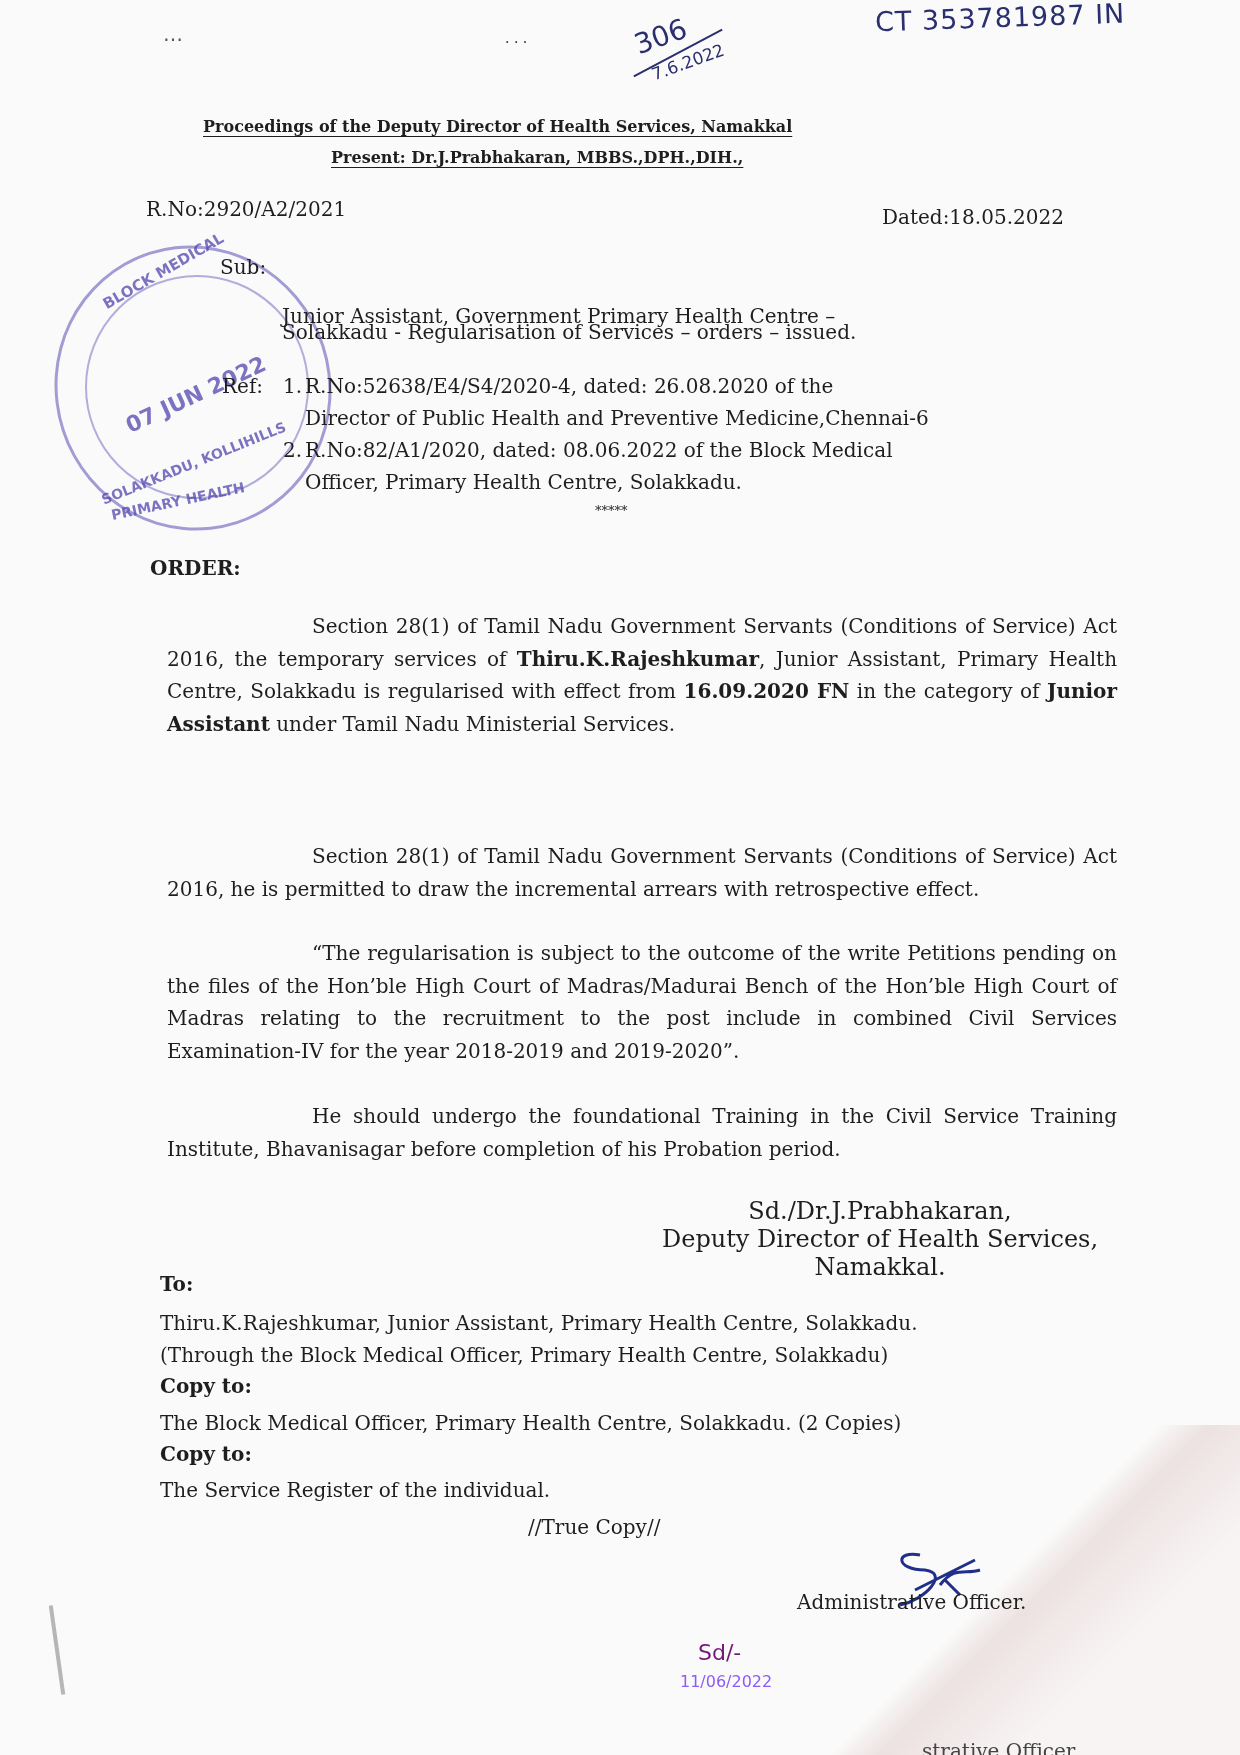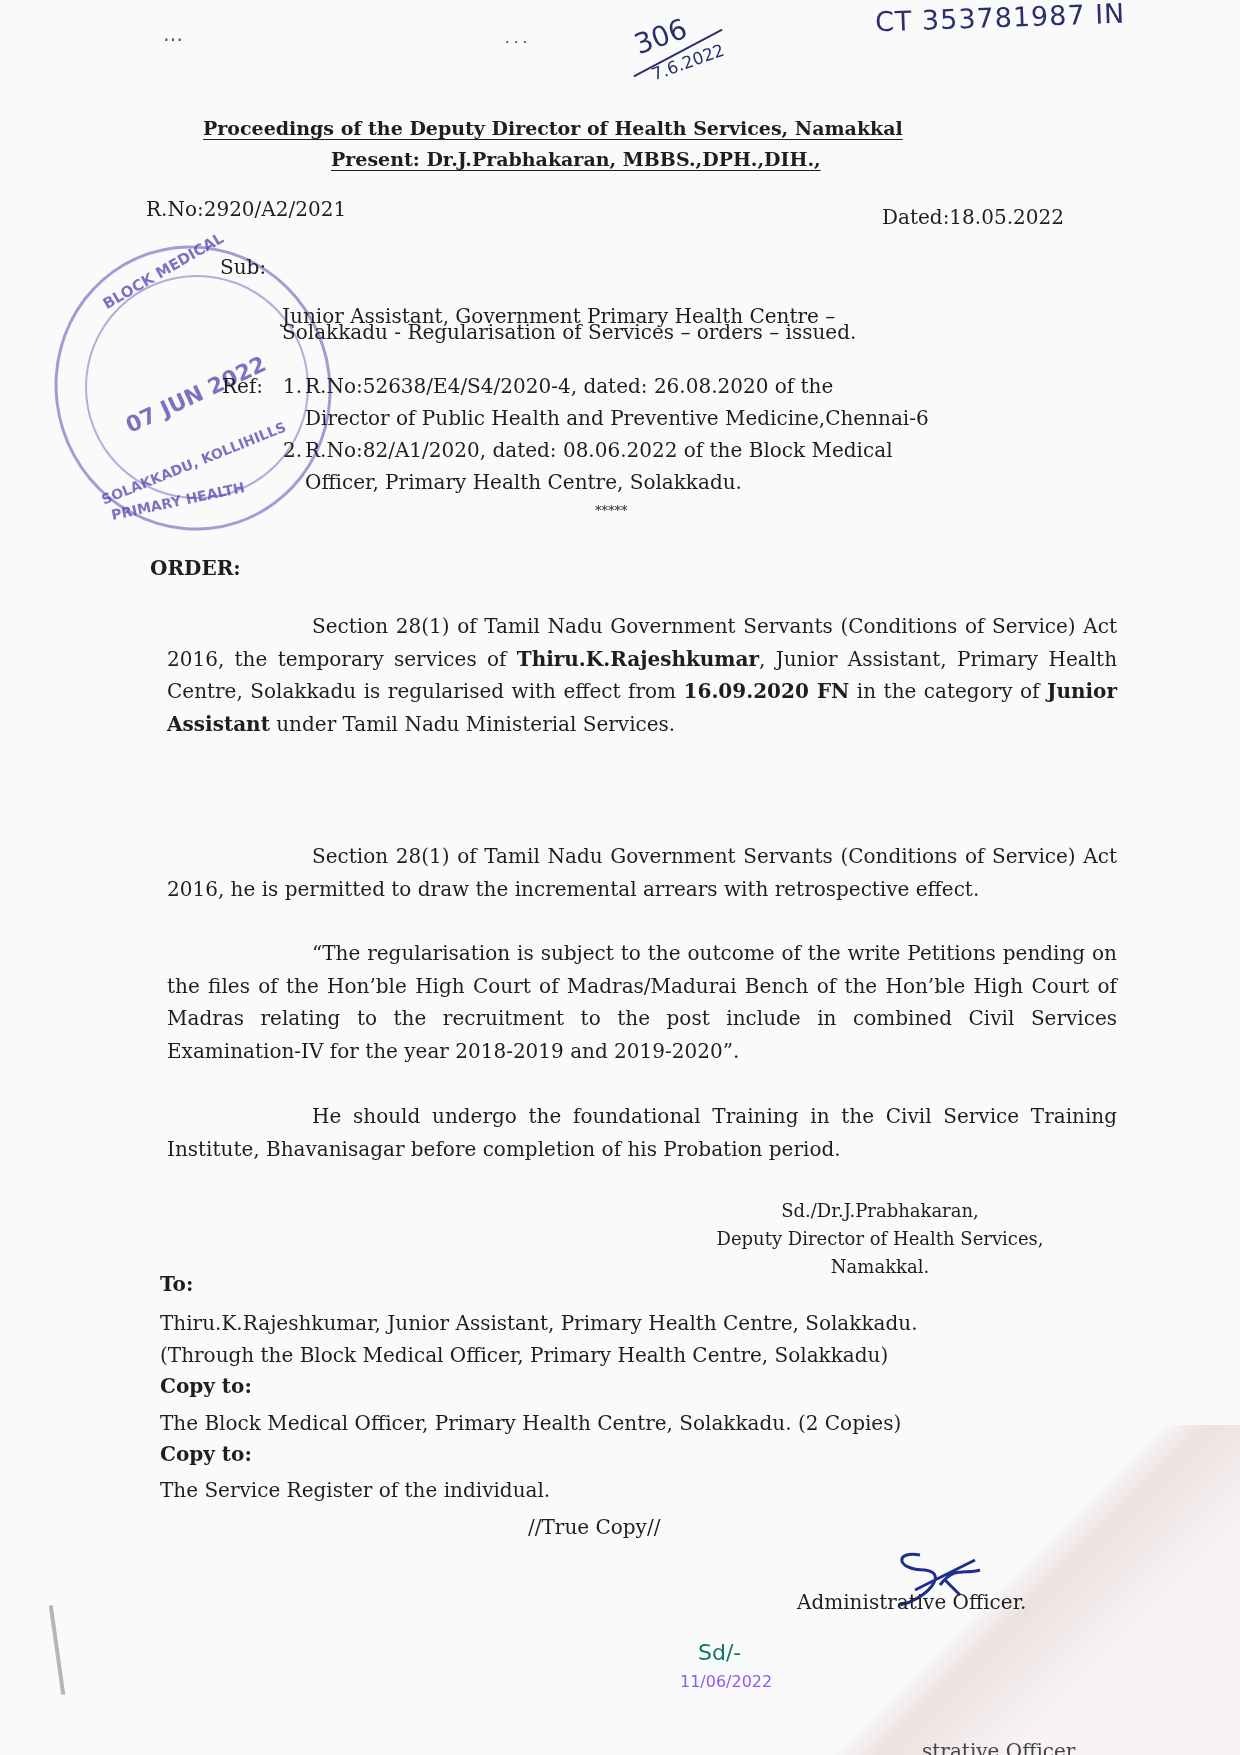--- a/index.html
+++ b/index.html
@@ -5,21 +5,21 @@
   html, body { margin: 0; padding: 0; }
   body {
     width: 1240px; height: 1755px; position: relative; overflow: hidden;
     background: #fbfafa;
     font-family: "DejaVu Serif", serif;
     color: #1e1e1e;
   }
   .page { position: absolute; left: 0; top: 0; width: 1240px; height: 1755px; }
   .abs { position: absolute; white-space: nowrap; }
   .hand { font-family: "DejaVu Sans", sans-serif; color: #2a2f6e; }
-  .title { font-weight: bold; font-size: 19px; text-decoration: underline; text-underline-offset: 4px; }
+  .title { font-weight: bold; font-size: 16px; text-decoration: underline; text-underline-offset: 4px; }
   .body-text { font-size: 20px; line-height: 32.5px; }
   .justify { text-align: justify; white-space: normal; }
   .indent { text-indent: 145px; margin-left: 17px; }
   .stamp {
     position: absolute; left: 55px; top: 245px; width: 270px; height: 280px;
     border: 3px solid rgba(88,80,180,0.55); border-radius: 50%;
     transform: rotate(-18deg);
   }
   .stamp-inner {
     position: absolute; left: 85px; top: 275px; width: 220px; height: 220px;
@@ -74,21 +74,21 @@
   <div class="abs" style="left:150px;top:556px;font-size:20px;font-weight:bold;">ORDER:</div>
 
   <div class="abs body-text justify indent" style="left:150px;top:610px;width:950px;">
     <span>Section 28(1) of Tamil Nadu Government Servants (Conditions of Service) Act 2016, the temporary services of </span><b>Thiru.K.Rajeshkumar</b><span>, Junior Assistant, Primary Health Centre, Solakkadu is regularised with effect from  </span><b>16.09.2020 FN</b><span> in the category of </span><b>Junior Assistant</b><span> under Tamil Nadu Ministerial Services.</span>
   </div>
 
   <div class="abs body-text justify indent" style="left:150px;top:840px;width:950px;">Section 28(1) of Tamil Nadu Government Servants (Conditions of Service) Act 2016, he is permitted to draw the incremental arrears with retrospective effect.</div>
   <div class="abs body-text justify indent" style="left:150px;top:937px;width:950px;">“The regularisation is subject to the outcome of the write Petitions pending on the files of the Hon’ble High Court of Madras/Madurai Bench of the Hon’ble High Court of Madras relating to the recruitment to the post include in combined Civil Services Examination-IV for the year 2018-2019 and 2019-2020”.</div>
   <div class="abs body-text justify indent" style="left:150px;top:1100px;width:950px;">He should undergo the foundational Training in the Civil Service Training Institute, Bhavanisagar before completion of his Probation period.</div>
 
-  <div class="abs" style="left:660px;top:1197px;width:440px;text-align:center;font-size:18px;line-height:28px;">
+  <div class="abs" style="left:660px;top:1197px;width:440px;text-align:center;font-size:24px;line-height:28px;">
     <div>Sd./Dr.J.Prabhakaran,</div>
     <div>Deputy Director of Health Services,</div>
     <div>Namakkal.</div>
   </div>
 
   <div class="abs" style="left:160px;top:1272px;font-size:20px;font-weight:bold;">To:</div>
   <div class="abs body-text" style="left:160px;top:1307px;">Thiru.K.Rajeshkumar, Junior Assistant, Primary Health Centre, Solakkadu.</div>
   <div class="abs body-text" style="left:160px;top:1339px;">(Through the Block Medical Officer, Primary Health Centre, Solakkadu)</div>
   <div class="abs" style="left:160px;top:1374px;font-size:20px;font-weight:bold;">Copy to:</div>
   <div class="abs body-text" style="left:160px;top:1407px;">The  Block Medical Officer, Primary Health Centre, Solakkadu. (2 Copies)</div>
@@ -96,18 +96,18 @@
   <div class="abs body-text" style="left:160px;top:1474px;">The Service Register of the individual.</div>
 
   <div class="abs body-text" style="left:528px;top:1511px;">//True Copy//</div>
 
   <div class="fold"></div>
 
   <svg class="sig" width="110" height="70" style="left:885px;top:1545px;">
     <path d="M35 10 C10 5, 10 25, 40 25 C65 28, 40 55, 15 60 M30 45 L90 15 M55 40 C70 20, 80 30, 95 25 M60 35 L75 50" stroke="#1f2f8a" stroke-width="3" fill="none"></path>
   </svg>
   <div class="abs body-text" style="left:797px;top:1586px;">Administrative Officer.</div>
-  <div class="abs hand" style="left:698px;top:1640px;font-size:22px;color:#0f766e;">Sd/-</div>
+  <div class="abs hand" style="left:698px;top:1640px;font-size:22px;color:#701a75;">Sd/-</div>
   <div class="abs hand" style="left:680px;top:1672px;font-size:16px;color:#8b5cf6;">11/06/2022</div>
   <div class="abs body-text" style="left:903px;top:1735px;color:#444;">...strative Officer.</div>
 
   <div class="abs" style="left:55px;top:1605px;width:4px;height:90px;background:#888;transform:rotate(-8deg);opacity:0.6;"></div>
 </div>
 
 </body></html>

